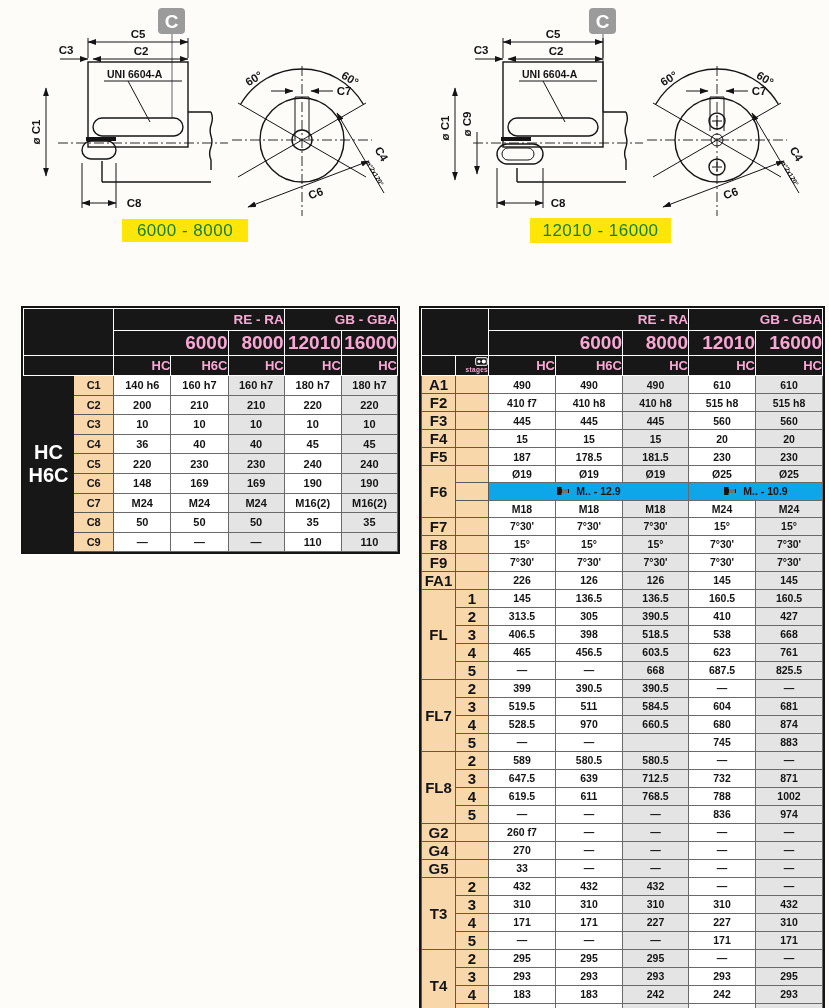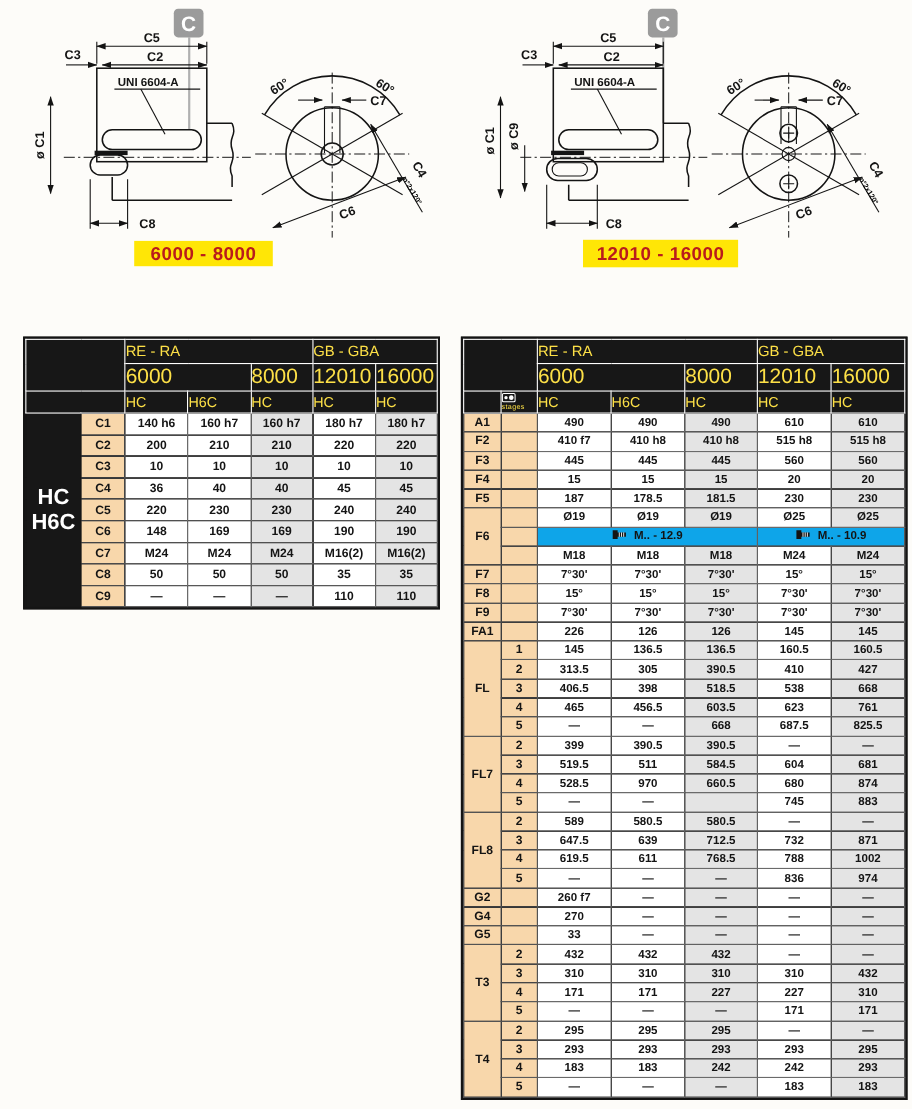--- a/index.html
+++ b/index.html
@@ -6,43 +6,43 @@
   body{width:829px;height:1008px;background:#fdfcf9;position:relative;overflow:hidden;
        font-family:"Liberation Sans",sans-serif;color:#141414}
   svg.draw{position:absolute}
   svg .ln{stroke:#141414;stroke-width:1.4;fill:none}
   svg .thin{stroke:#141414;stroke-width:1;fill:none}
   svg .cl{stroke:#141414;stroke-width:0.9;fill:none;stroke-dasharray:10 3 2 3}
   svg text.dim{font:bold 11.5px "Liberation Sans",sans-serif;fill:#141414;text-anchor:middle}
   svg text.s{font:bold 10.5px "Liberation Sans",sans-serif;text-anchor:start}
   svg text.tiny{font:bold 6.5px "Liberation Sans",sans-serif}
   svg text.badge-t{font:bold 19px "Liberation Sans",sans-serif;fill:#fff;text-anchor:middle}
-  .caption{position:absolute;background:#ffe606;color:#b91c1c;font-weight:bold;font-size:17px;
+  .caption{position:absolute;background:#ffe606;color:#15803d;font-weight:normal;font-size:17px;
            text-align:center;line-height:23px;letter-spacing:.5px}
   .twrap{position:absolute;border:2px solid #141414;background:#141414}
   table.dim-table{border-collapse:collapse;table-layout:fixed}
-  table.dim-table th{background:#171717;color:#fde047;border:1.5px solid #fff;font-weight:normal;
-                     text-align:left;padding:0}
+  table.dim-table th{background:#171717;color:#f9a8d4;border:1.5px solid #fff;font-weight:bold;
+                     text-align:right;padding:0}
   th.group{font-size:13.5px;height:21px}
   th.size{font-size:19px;height:24px}
   th.colhead{font-size:13px;height:19px}
   th.corner{border-color:#171717}
   th.stagehead{font-size:6px;line-height:1;height:19px}
   th.stagehead .stages-word{display:block;font-size:6.5px;letter-spacing:.3px}
   td{padding:0;text-align:center;font-weight:bold;overflow:hidden;white-space:nowrap}
   td.val{background:#fff;border:1px solid #6a6a6a;font-size:11px}
   td.alt{background:#e4e4e4}
   td.merged{background:#0ea5e9;font-size:9.5px}
   td.merged .bolticon{display:inline-block;vertical-align:-1px;margin-right:6px}
   td.rlabel,td.stage{background:#f8d7ab;border:1px solid #5a5a5a;font-size:11px}
   td.side{background:#171717;color:#fff;border:1px solid #171717;font-size:20px;line-height:1.15}
   #left-table-wrap tr.dr{height:19.6px}
   #right-table-wrap tr.dr{height:17.28px}
   #right-table-wrap td.val{font-size:10.5px}
-  #right-table-wrap td.rlabel,#right-table-wrap td.stage{font-size:11px}
+  #right-table-wrap td.rlabel,#right-table-wrap td.stage{font-size:15px}
 </style>
 </head>
 <body>
 
 <svg class="draw" style="left:0;top:0" width="410" height="252" viewBox="0 0 410 252">
   <defs>
     <marker id="m1" markerWidth="9" markerHeight="7" refX="8" refY="3.5" orient="auto-start-reverse">
       <path d="M0,0.6 L8.5,3.5 L0,6.4 Z" fill="#141414"></path>
     </marker>
   </defs>

